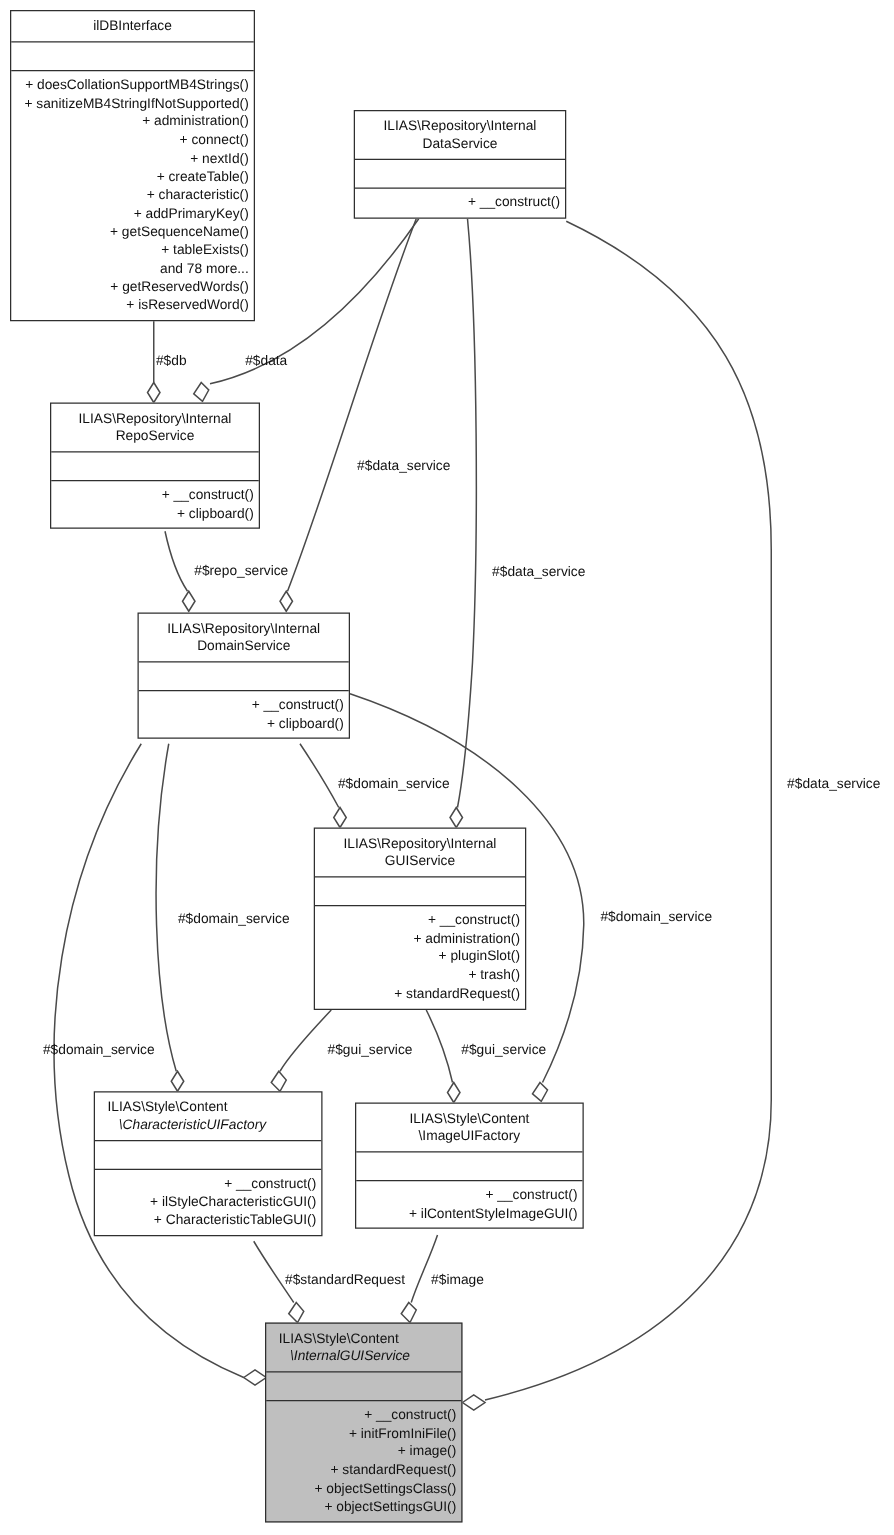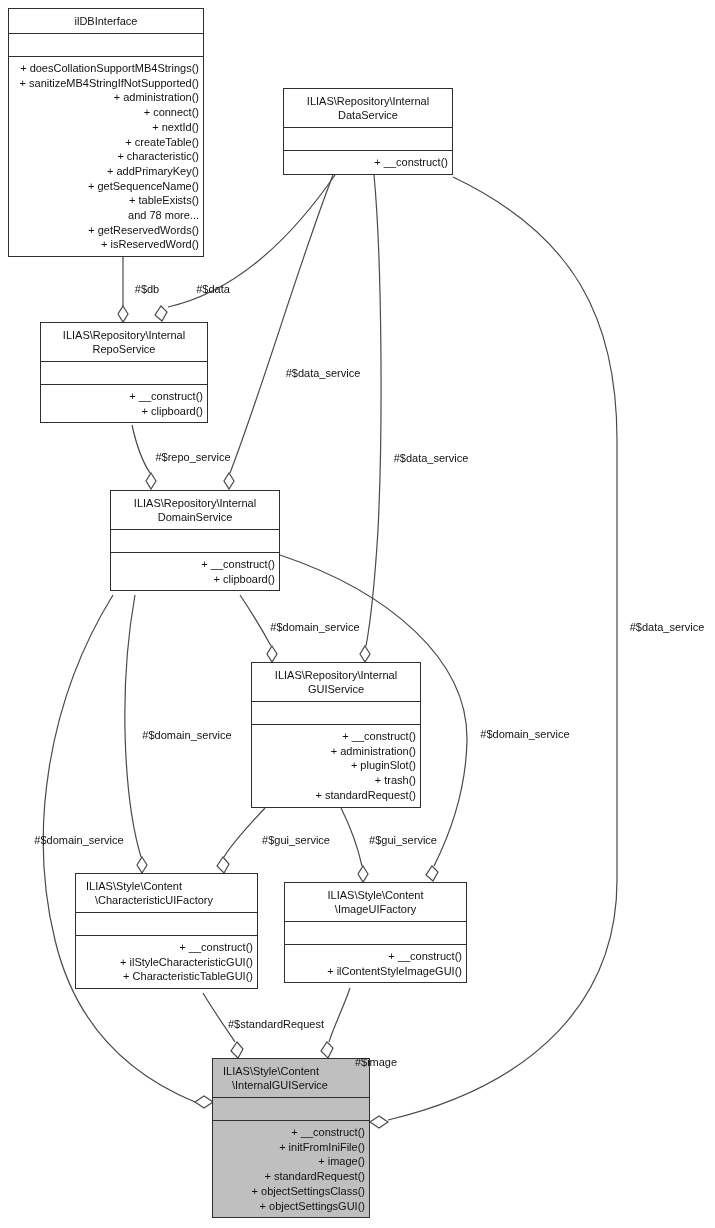--- a/index.html
+++ b/index.html
@@ -11,21 +11,21 @@
   #edges{position:absolute;left:0;top:0;width:715px;height:1228px;}
   .uml-box{
     position:absolute;background:var(--box-bg,#fff);
     border:1px solid var(--border-c,#2f2f2f);
     box-sizing:border-box;font-size:11px;
   }
   .uml-box.highlight{background:var(--highlight-bg,#bfbfbf);}
   .uml-title{padding:5px 4px;text-align:center;line-height:14px;}
   .uml-title .title-line{white-space:pre;}
   .left-title .uml-title{text-align:left;padding-left:10px;}
-  .left-title .uml-title .title-line:nth-child(2){padding-left:9px;}
+  .left-title .uml-title .title-line:nth-child(2){padding-left:9px;font-style:italic;}
   .uml-attrs{
     height:24px;box-sizing:border-box;
     border-top:1px solid var(--border-c,#2f2f2f);
     border-bottom:1px solid var(--border-c,#2f2f2f);
   }
   .uml-methods{padding:4px 4px 4px 8px;line-height:14.7px;text-align:right;}
   .method-line{white-space:pre;}
   .edge-label{
     position:absolute;font-size:11px;line-height:13px;white-space:nowrap;
     transform:translateX(-50%);color:#111;
@@ -175,26 +175,26 @@
   <div class="uml-methods">
       <div class="method-line">+ __construct()</div>
       <div class="method-line">+ initFromIniFile()</div>
       <div class="method-line">+ image()</div>
       <div class="method-line">+ standardRequest()</div>
       <div class="method-line">+ objectSettingsClass()</div>
       <div class="method-line">+ objectSettingsGUI()</div>
     </div>
 </div>
 
-<div class="edge-label" style="left:147px;top:283px;">#$db</div>
+<div class="edge-label" style="left:137px;top:283px;">#$db</div>
 <div class="edge-label" style="left:213px;top:283px;">#$data</div>
 <div class="edge-label" style="left:193px;top:451px;">#$repo_service</div>
 <div class="edge-label" style="left:323px;top:367px;">#$data_service</div>
 <div class="edge-label" style="left:431px;top:452px;">#$data_service</div>
 <div class="edge-label" style="left:315px;top:621px;">#$domain_service</div>
 <div class="edge-label" style="left:187px;top:729px;">#$domain_service</div>
 <div class="edge-label" style="left:79px;top:834px;">#$domain_service</div>
 <div class="edge-label" style="left:296px;top:834px;">#$gui_service</div>
 <div class="edge-label" style="left:403px;top:834px;">#$gui_service</div>
 <div class="edge-label" style="left:525px;top:728px;">#$domain_service</div>
 <div class="edge-label" style="left:667px;top:621px;">#$data_service</div>
 <div class="edge-label" style="left:276px;top:1018px;">#$standardRequest</div>
-<div class="edge-label" style="left:376px;top:1018px;margin-top:38px;">#$image</div>
+<div class="edge-label" style="left:366px;top:1018px;">#$image</div>
 
 </body></html>

